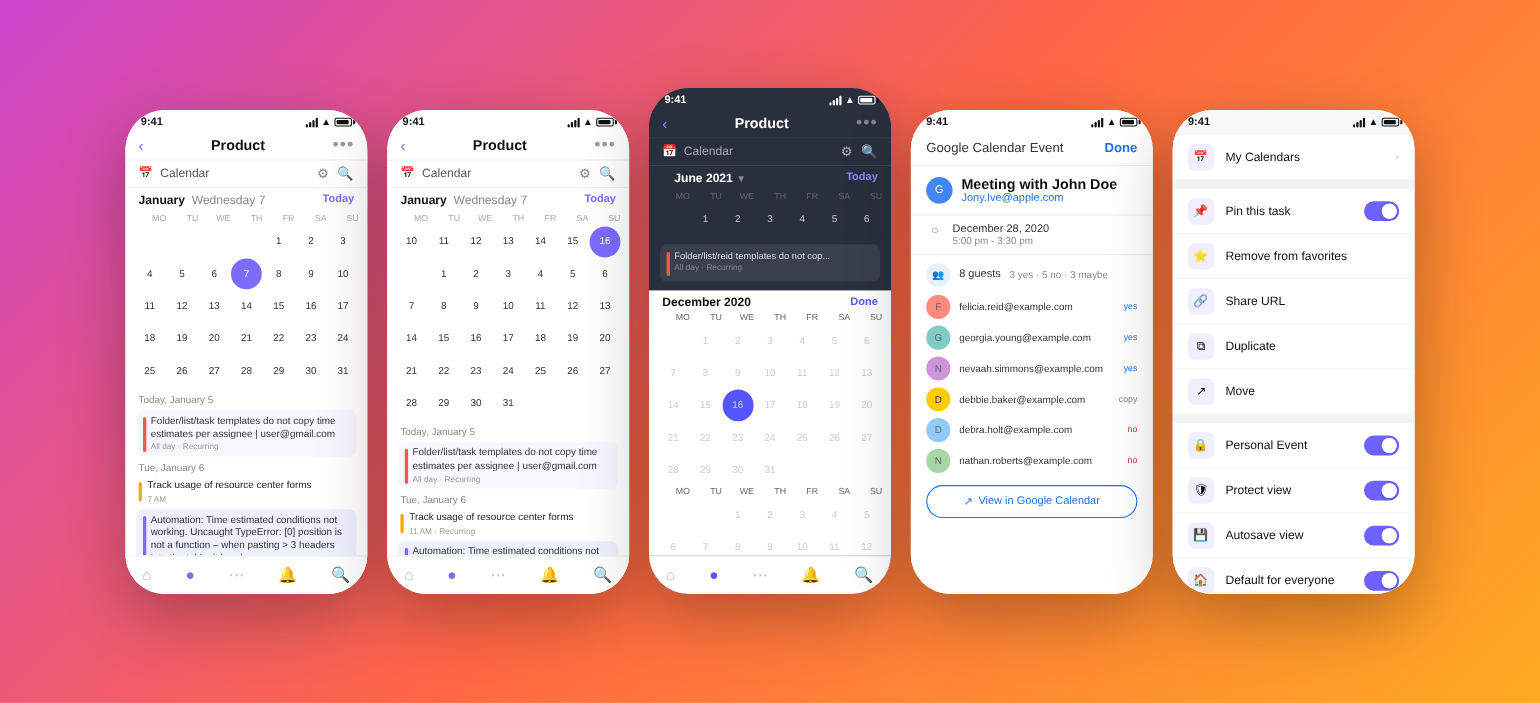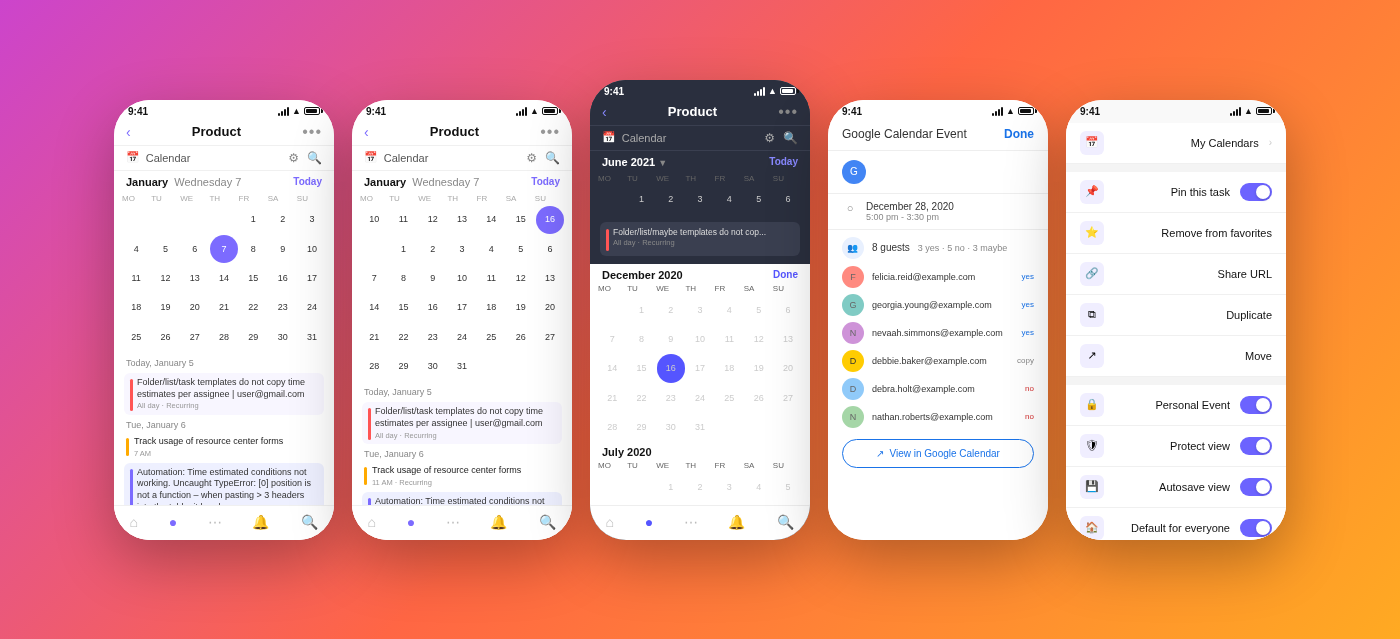--- a/index.html
+++ b/index.html
@@ -92,21 +92,21 @@
     .month-label .weekday { color: #888; font-weight: 400; margin-left: 3px; }
     .today-btn { font-size: 10px; color: #7c6bff; font-weight: 600; }
 
     
     .day-row {
       display: grid;
       grid-template-columns: repeat(7, 1fr);
       padding: 0 8px;
       margin-bottom: 2px;
     }
-    .day-row span { text-align: left; font-size: 8px; color: #aaa; font-weight: 500; padding: 1px 0; }
+    .day-row span { text-align: right; font-size: 8px; color: #aaa; font-weight: 500; padding: 1px 0; }
 
     
     .cal-grid {
       display: grid;
       grid-template-columns: repeat(7, 1fr);
       padding: 0 8px;
       gap: 1px;
     }
     .cal-cell {
       text-align: center;
@@ -196,21 +196,21 @@
     .phone-3 .status-bar { color: #fff; }
     .phone-3 .status-bar .signal-bar span { background: #fff; }
     .phone-3 .phone-header { border-bottom-color: #3a3f50; background: #2a2f3e; }
     .phone-3 .phone-header .back-arrow { color: #8888ff; }
     .phone-3 .phone-header .title { color: #fff; }
     .phone-3 .phone-header .more { color: #888; }
     .phone-3 .sub-header { border-bottom-color: #3a3f50; background: #2a2f3e; }
     .phone-3 .sub-header-label { color: #aaa; }
     .phone-3 .sub-header-icons span { color: #aaa; }
     .phone-3 .calendar-icon { color: #8888ff; }
-    .phone-3 .month-nav { background: #2a2f3e; }
+    .phone-3 .month-nav { background: #2a2f3e; margin-left: 11px; }
     .phone-3 .month-label { color: #fff; }
     .phone-3 .today-btn { color: #8888ff; }
     .phone-3 .day-row span { color: #666; }
     .phone-3 .cal-cell { color: #ccc; }
     .phone-3 .dark-section { background: #2a2f3e; }
     .phone-3 .light-section { background: #fff; flex: 1; }
     .phone-3 .bottom-nav { background: #fff; border-top-color: #eee; }
 
     
     .phone-4 .phone-inner { height: 100%; display: flex; flex-direction: column; background: #fff; }
@@ -237,21 +237,21 @@
     .phone-4 .guest-status.no { color: #d32f2f; }
     .phone-4 .view-gcal-btn { display: flex; align-items: center; justify-content: center; gap: 5px; margin: 8px 14px; padding: 8px; border: 1.5px solid #1a73e8; border-radius: 20px; }
     .phone-4 .view-gcal-text { font-size: 10px; color: #1a73e8; font-weight: 500; }
     .phone-4 .divider-line { height: 1px; background: #eee; margin: 3px 0; }
 
     
     .phone-5 .phone-inner { height: 100%; display: flex; flex-direction: column; background: #f9f9f9; }
     .phone-5 .settings-list { flex: 1; overflow: hidden; padding: 4px 0; }
     .phone-5 .settings-row { display: flex; align-items: center; gap: 10px; padding: 8px 14px; background: #fff; border-bottom: 1px solid #f0f0f0; }
     .phone-5 .settings-icon { width: 24px; height: 24px; border-radius: 6px; display: flex; align-items: center; justify-content: center; font-size: 11px; flex-shrink: 0; }
-    .phone-5 .settings-label { font-size: 11px; color: #111; flex: 1; text-align: right; }
+    .phone-5 .settings-label { font-size: 11px; color: #111; flex: 1; }
     .phone-5 .toggle { width: 32px; height: 18px; border-radius: 9px; background: #6c63ff; position: relative; flex-shrink: 0; }
     .phone-5 .toggle-knob { width: 14px; height: 14px; background: #fff; border-radius: 50%; position: absolute; top: 2px; right: 2px; box-shadow: 0 1px 3px rgba(0,0,0,0.2); }
     .phone-5 .settings-chevron { font-size: 10px; color: #ccc; }
     .phone-5 .section-gap { height: 8px; background: #f4f4f4; }
 
     
     .av1 { background: #ff8a80 !important; }
     .av2 { background: #80cbc4 !important; }
     .av3 { background: #ce93d8 !important; }
     .av4 { background: #ffcc02 !important; color: #333 !important; }
@@ -563,21 +563,21 @@
             <div class="cal-cell" style="color:#ccc;">3</div>
             <div class="cal-cell" style="color:#ccc;">4</div>
             <div class="cal-cell" style="color:#ccc;">5</div>
             <div class="cal-cell" style="color:#ccc;">6</div>
         </div>
 
         <div style="background:#3a3f50;border-radius:6px;margin:4px 10px;padding:5px 6px;">
           <div style="display:flex;gap:4px;align-items:flex-start;">
             <div style="width:3px;min-width:3px;height:22px;background:#ff5555;border-radius:2px;margin-top:2px;"></div>
             <div>
-              <div style="font-size:8.5px;color:#ddd;">Folder/list/maybe templates do not cop...</div>
+              <div style="font-size:8.5px;color:#ddd;">Folder/list/reid templates do not cop...</div>
               <div style="font-size:7.5px;color:#888;margin-top:1px;">All day · Recurring</div>
             </div>
           </div>
         </div>
         <div style="height:4px;background:#2a2f3e;"></div>
       </div>
 
       <div class="light-section" style="background:#fff;flex:1;overflow:hidden;">
         <div style="display:flex;justify-content:space-between;align-items:center;padding:5px 12px 2px;">
           <span style="font-size:11px;font-weight:600;color:#111;">December 2020</span>
@@ -622,23 +622,20 @@
             <div class="cal-cell">26</div>
             <div class="cal-cell">27</div>
           <div class="cal-cell">28</div>
             <div class="cal-cell">29</div>
             <div class="cal-cell">30</div>
             <div class="cal-cell">31</div>
             <div class="cal-cell empty"></div>
             <div class="cal-cell empty"></div>
             <div class="cal-cell empty"></div>
         </div>
-        <div style="display:flex;justify-content:space-between;align-items:center;padding:5px 12px 2px;">
-          <span style="font-size:11px;font-weight:600;color:#111;">July 2020</span>
-        </div>
         <div class="day-row">
           <span>MO</span>
             <span>TU</span>
             <span>WE</span>
             <span>TH</span>
             <span>FR</span>
             <span>SA</span>
             <span>SU</span>
         </div>
         <div class="cal-grid">
@@ -686,20 +683,24 @@
             </div>
         </div>
       </div>
       <div class="event-header">
         <span class="event-header-title">Google Calendar Event</span>
         <span class="event-header-done">Done</span>
       </div>
       <div class="divider-line"></div>
       <div class="event-icon-row">
         <div class="gcal-icon">G</div>
+        <div>
+          <div class="event-title">Meeting with John Doe</div>
+          <div class="event-subtitle">Jony.Ive@apple.com</div>
+        </div>
       </div>
       <div class="divider-line"></div>
       <div class="event-detail-row">
         <span class="event-detail-icon">○</span>
         <div>
           <div class="event-detail-text">December 28, 2020</div>
           <div class="event-detail-sub">5:00 pm - 3:30 pm</div>
         </div>
       </div>
       <div class="divider-line"></div>

